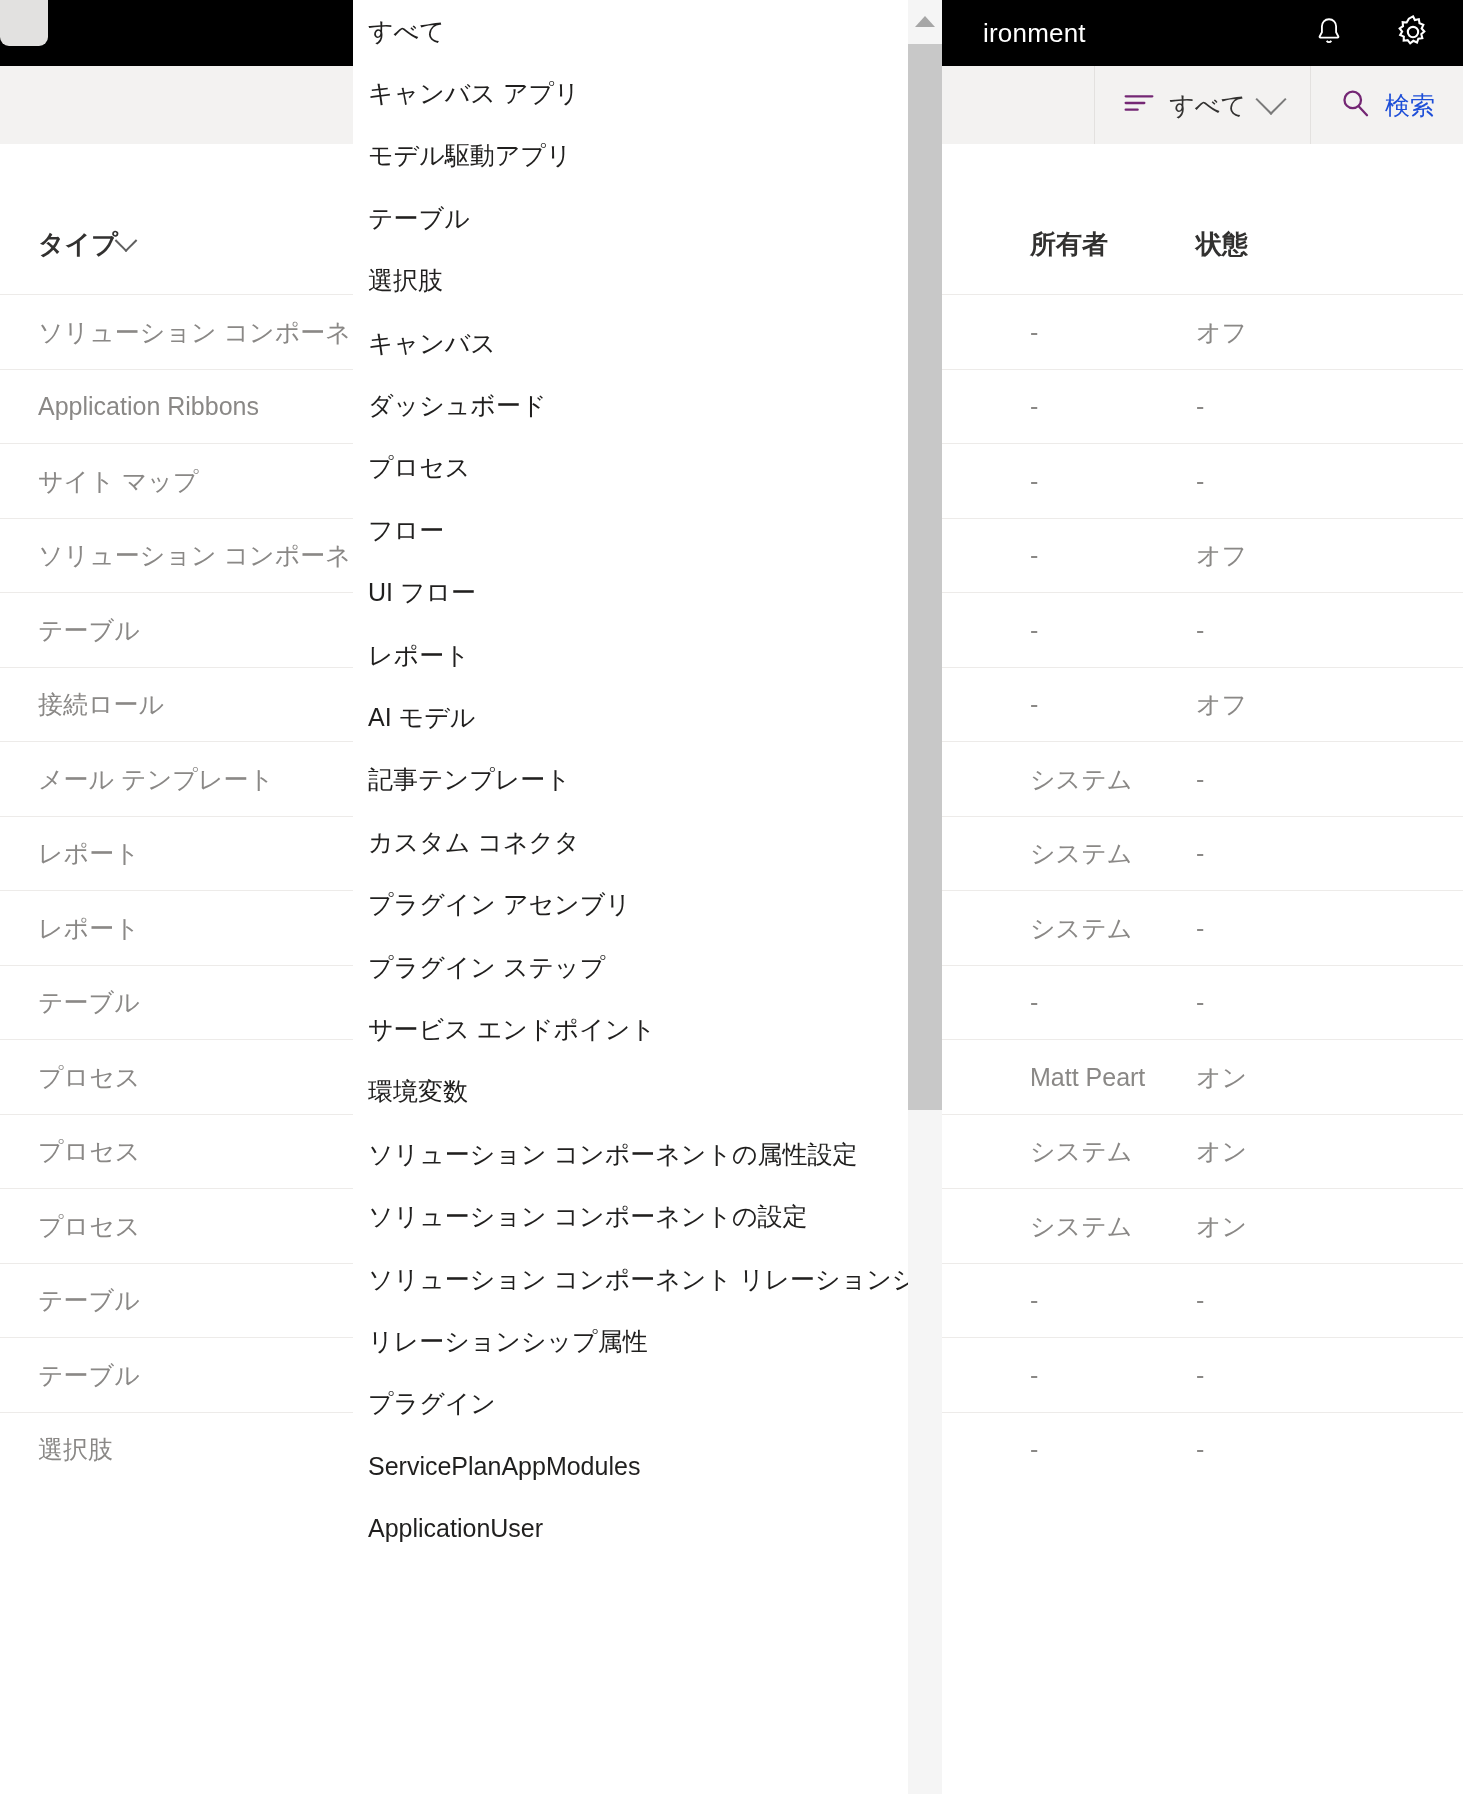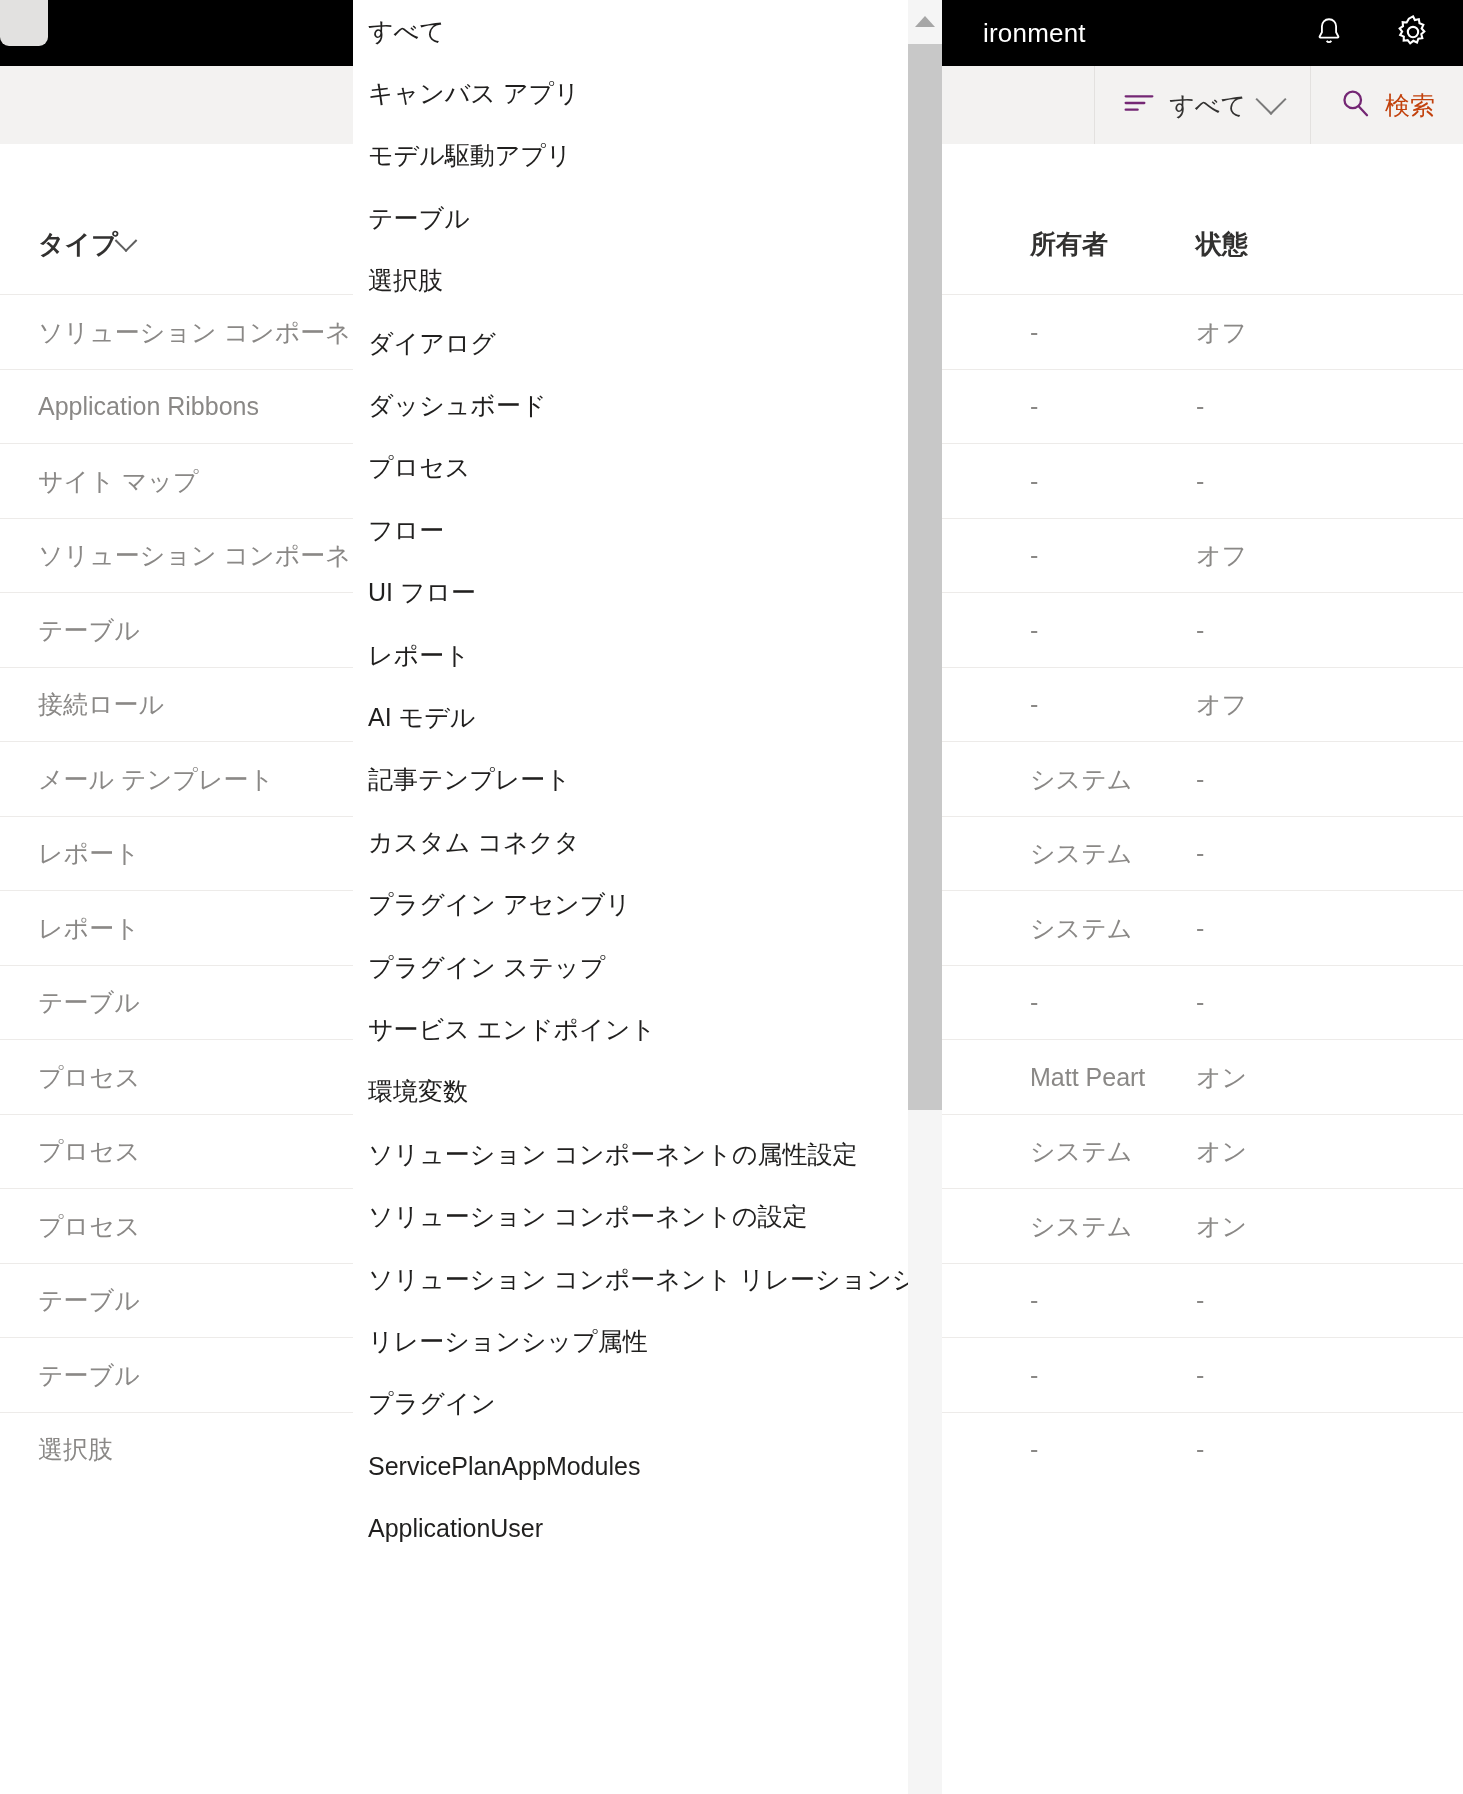--- a/index.html
+++ b/index.html
@@ -87,21 +87,21 @@
     border-left: 1px solid #e3e1df;
     height: 78px;
   }
   .cmd-label {
     font-size: 25px;
     color: #323130;
     white-space: nowrap;
   }
   .cmd-sub {
     font-size: 25px;
-    color: #c2410c;
+    color: #1d4ed8;
     white-space: nowrap;
     text-align: center;
   }
   .chev {
     display: inline-block;
     width: 22px;
     height: 22px;
     border-right: 2px solid #7a7a7a;
     border-bottom: 2px solid #7a7a7a;
     transform: rotate(45deg) translate(-4px,-4px);
@@ -381,21 +381,21 @@
       </div>
   </div>
 
   <div class="dropdown">
     <div class="dd-list" id="dd-list">
         <div class="dd-item">すべて</div>
         <div class="dd-item">キャンバス アプリ</div>
         <div class="dd-item">モデル駆動アプリ</div>
         <div class="dd-item">テーブル</div>
         <div class="dd-item">選択肢</div>
-        <div class="dd-item">ダイアログ</div>
+        <div class="dd-item">キャンバス</div>
         <div class="dd-item">ダッシュボード</div>
         <div class="dd-item">プロセス</div>
         <div class="dd-item">フロー</div>
         <div class="dd-item">UI フロー</div>
         <div class="dd-item">レポート</div>
         <div class="dd-item">AI モデル</div>
         <div class="dd-item">記事テンプレート</div>
         <div class="dd-item">カスタム コネクタ</div>
         <div class="dd-item">プラグイン アセンブリ</div>
         <div class="dd-item">プラグイン ステップ</div>

